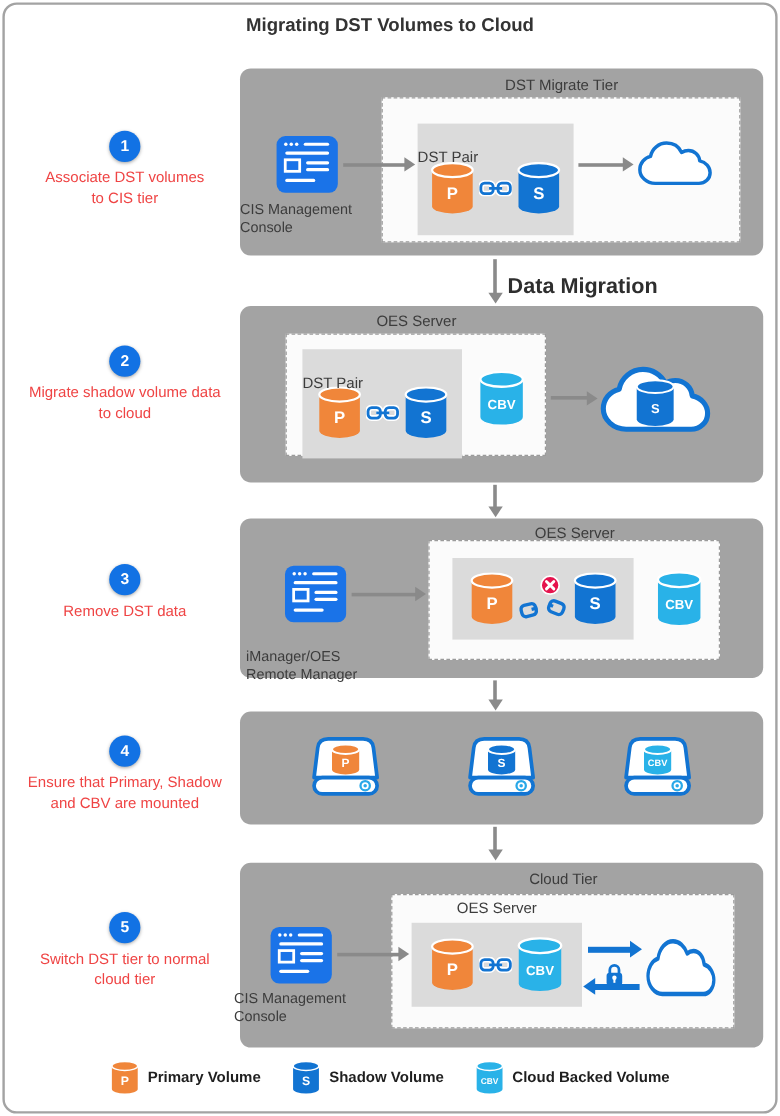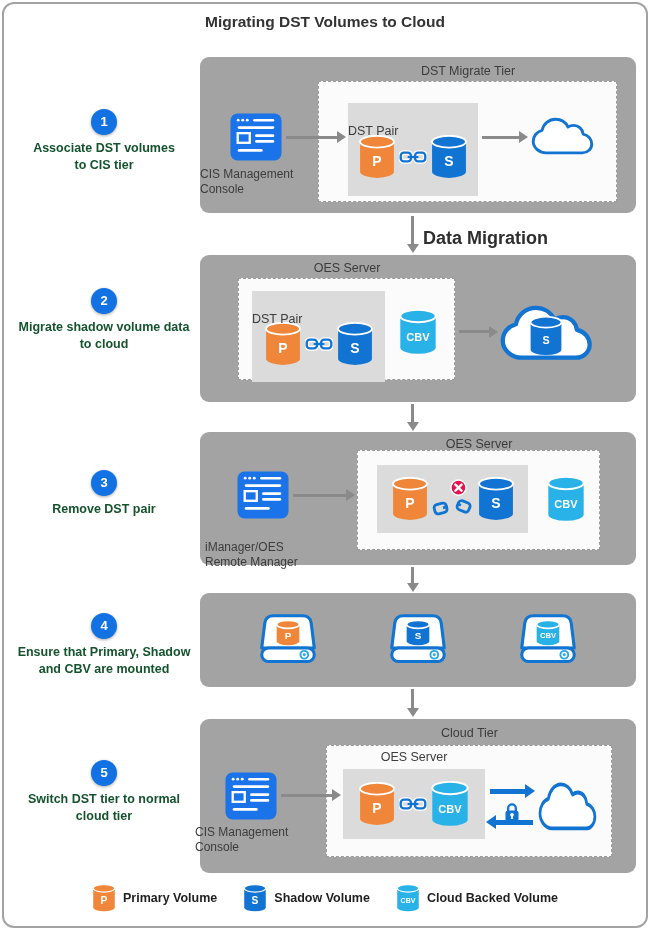--- a/index.html
+++ b/index.html
@@ -9,21 +9,21 @@
   }
   .frame{position:absolute;left:2px;top:2px;right:2px;bottom:2px;
     border:2px solid #A3A3A3;border-radius:12px;pointer-events:none;}
   .ptitle{position:absolute;left:0;top:13px;width:650px;text-align:center;
     font-size:15.5px;font-weight:bold;color:#333;}
   
   .step{position:absolute;left:8px;width:192px;text-align:center;}
   .snum{width:26px;height:26px;margin:0 auto 5px auto;border-radius:50%;
     background:#1272E4;color:#fff;font-weight:bold;font-size:13px;line-height:26px;
     box-shadow:0 1px 3px rgba(0,0,0,.35);}
-  .slabel{font-weight:bold;font-size:12.5px;line-height:1.32;color:#14532d;}
+  .slabel{font-weight:normal;font-size:12.5px;line-height:1.32;color:#ef4444;}
   
   .panel{position:absolute;left:200px;width:436px;background:#a3a3a3;border-radius:9px;}
   #panel1{top:57px;height:156px}
   #panel2{top:255px;height:147px}
   #panel3{top:432px;height:133px}
   #panel4{top:593px;height:94px}
   #panel5{top:719px;height:154px}
   .dashed{position:absolute;border:1.5px dashed #9B9B9B;background:#FBFBFB;}
   .tierlabel{position:absolute;font-size:12.5px;color:#3c3c3c;text-align:center;}
   .graybox{position:absolute;background:#DBDBDB;display:flex;align-items:center;
@@ -116,21 +116,21 @@
 <div class="step" style="top:288px">
   <div class="snum">2</div>
   <div class="slabel">
     <div>Migrate shadow volume data</div>
       <div>to cloud</div>
   </div>
 </div>
 <div class="step" style="top:470px">
   <div class="snum">3</div>
   <div class="slabel">
-    <div>Remove DST pair</div>
+    <div>Remove DST data</div>
       <div></div>
   </div>
 </div>
 <div class="step" style="top:613px">
   <div class="snum">4</div>
   <div class="slabel">
     <div>Ensure that Primary, Shadow</div>
       <div>and CBV are mounted</div>
   </div>
 </div>

